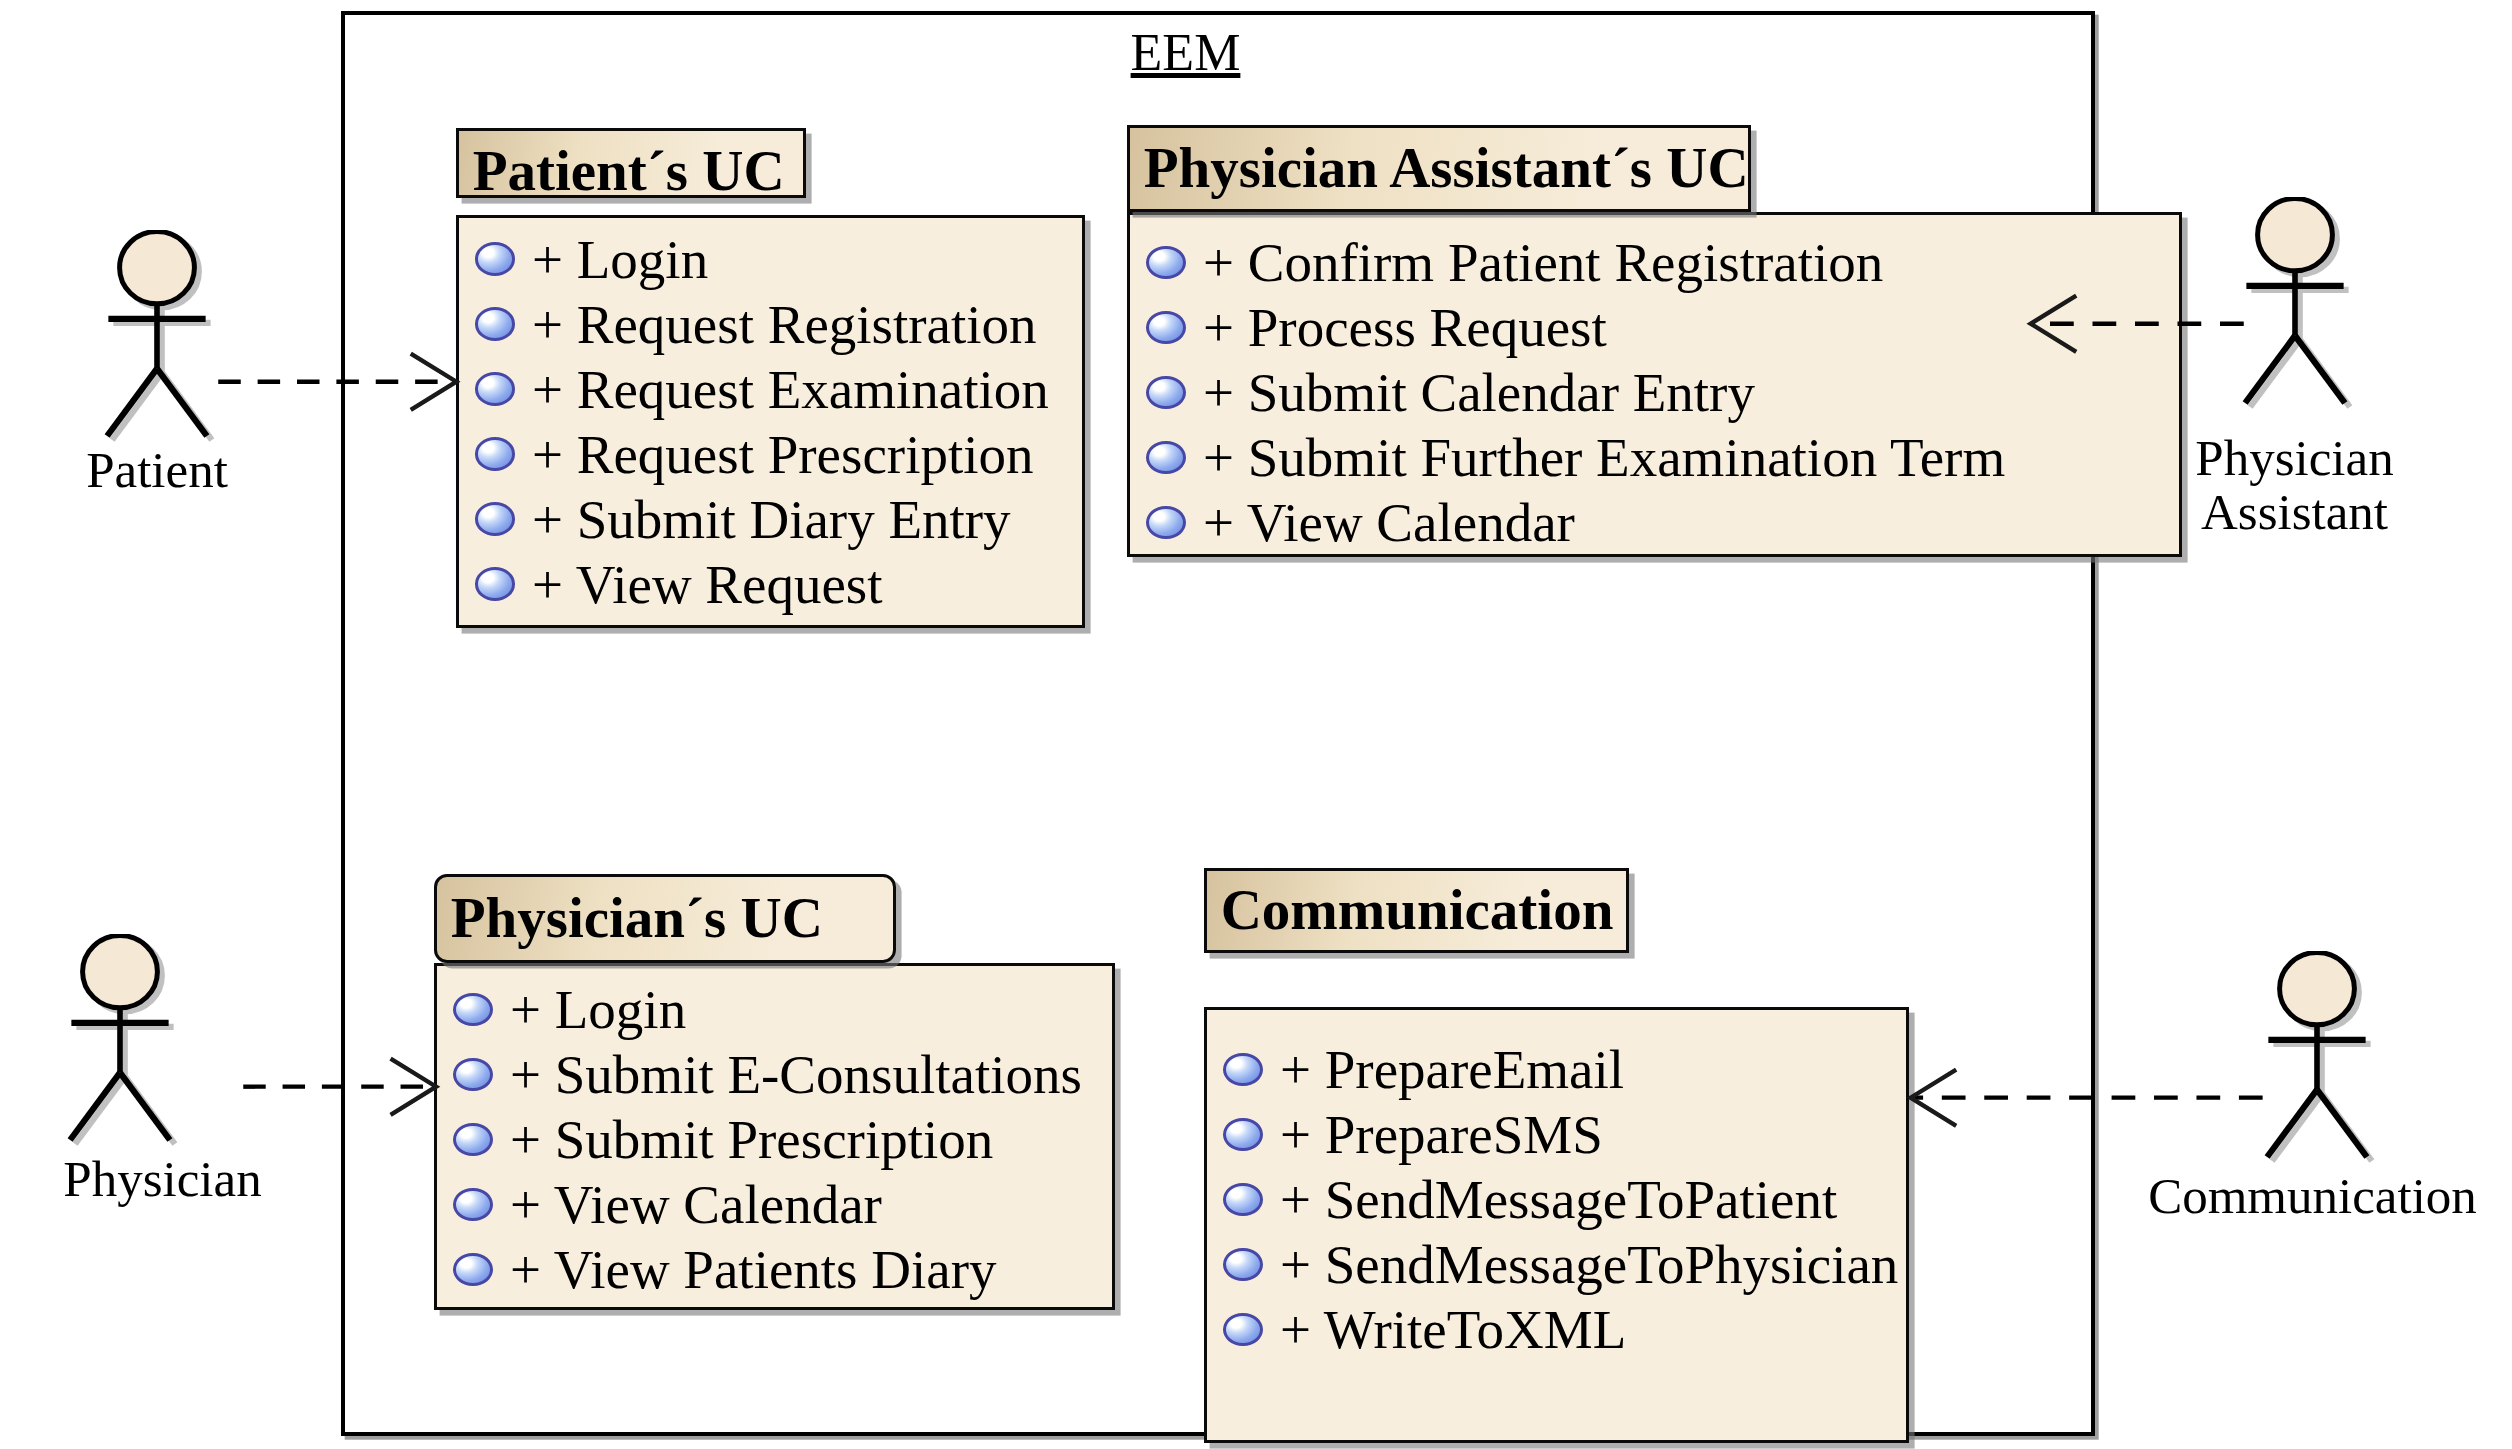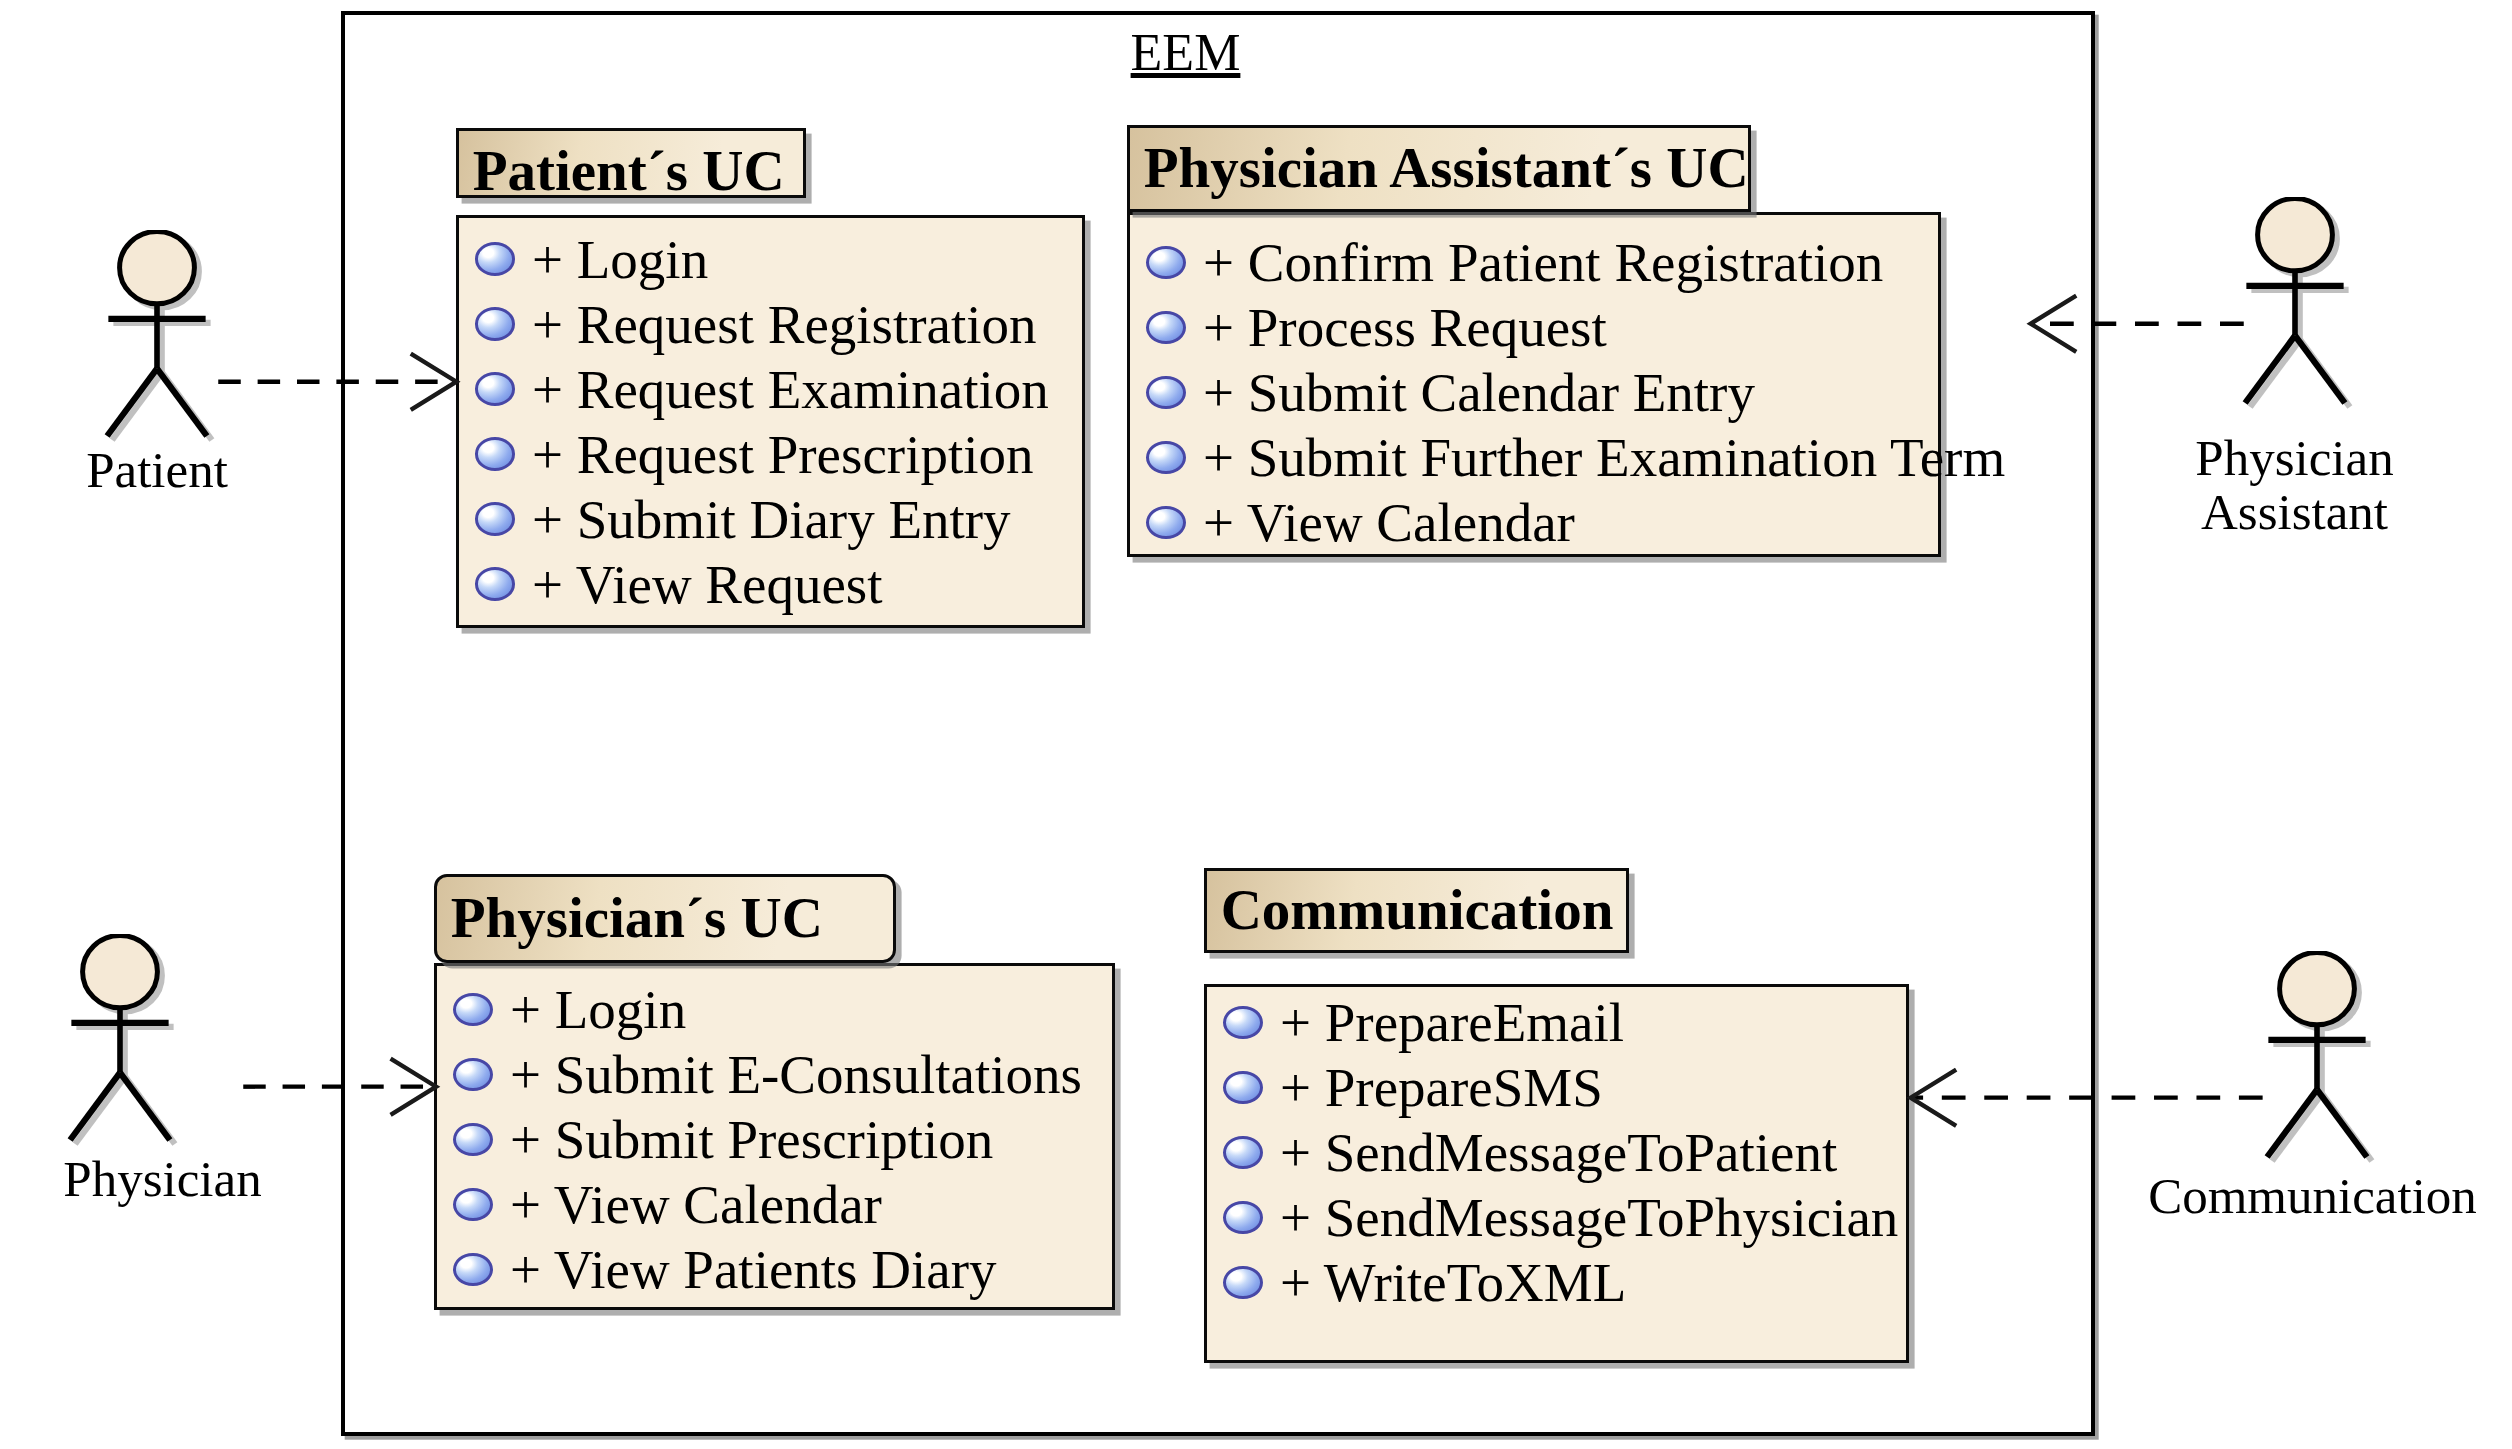--- a/index.html
+++ b/index.html
@@ -141,21 +141,21 @@
     </div>
     <div class="op-row">
       <span class="ball"></span>
       <span class="op-text">+ View Request</span>
     </div>
   </div>
 
   <div class="pkg-tab" style="left:1127px;top:125px;width:624px;height:87px;line-height:80px;">
     <span class="tab-text">Physician Assistant´s UC</span>
   </div>
-  <div class="pkg-body" style="left:1127px;top:212px;width:814px;height:345px;padding-top:15px;">
+  <div class="pkg-body" style="left:1127px;top:212px;width:1055px;height:345px;padding-top:15px;">
     <div class="op-row">
       <span class="ball"></span>
       <span class="op-text">+ Confirm Patient Registration</span>
     </div>
     <div class="op-row">
       <span class="ball"></span>
       <span class="op-text">+ Process Request</span>
     </div>
     <div class="op-row">
       <span class="ball"></span>
@@ -193,21 +193,21 @@
     </div>
     <div class="op-row">
       <span class="ball"></span>
       <span class="op-text">+ View Patients Diary</span>
     </div>
   </div>
 
   <div class="pkg-tab" style="left:1204px;top:868px;width:425px;height:85px;line-height:77px;">
     <span class="tab-text">Communication</span>
   </div>
-  <div class="pkg-body" style="left:1204px;top:984px;width:705px;height:379px;padding-top:3px;">
+  <div class="pkg-body" style="left:1204px;top:1007px;width:705px;height:436px;padding-top:27px;">
     <div class="op-row">
       <span class="ball"></span>
       <span class="op-text">+ PrepareEmail</span>
     </div>
     <div class="op-row">
       <span class="ball"></span>
       <span class="op-text">+ PrepareSMS</span>
     </div>
     <div class="op-row">
       <span class="ball"></span>

